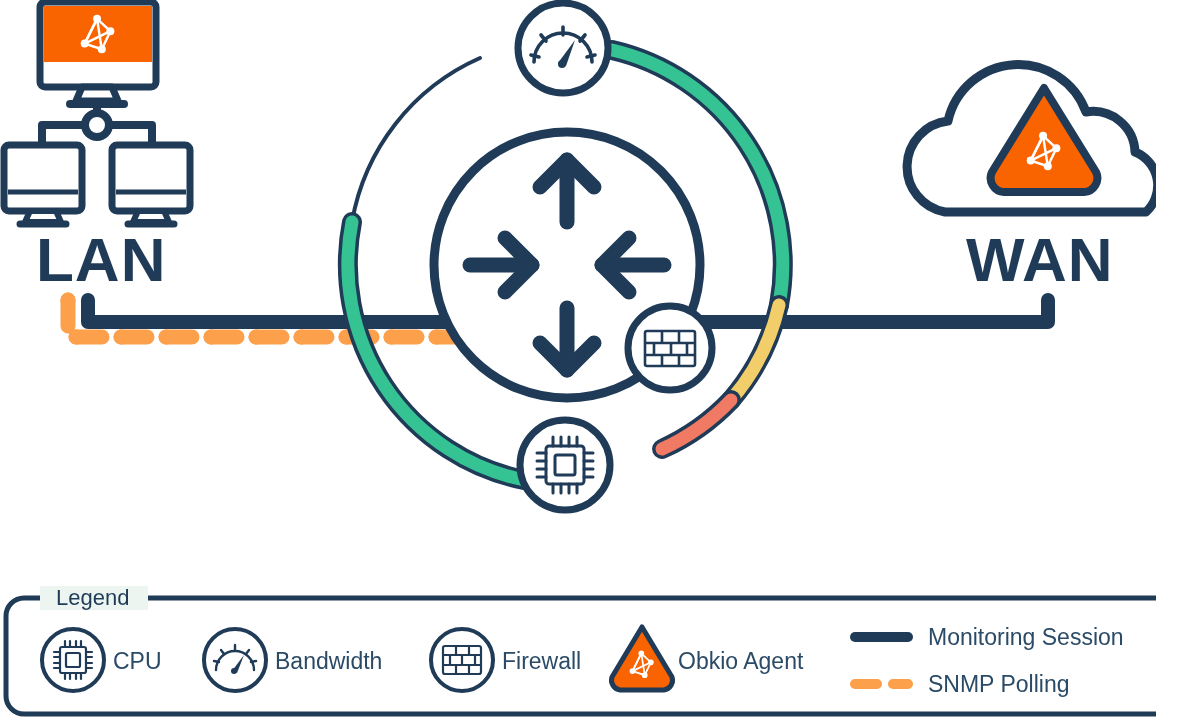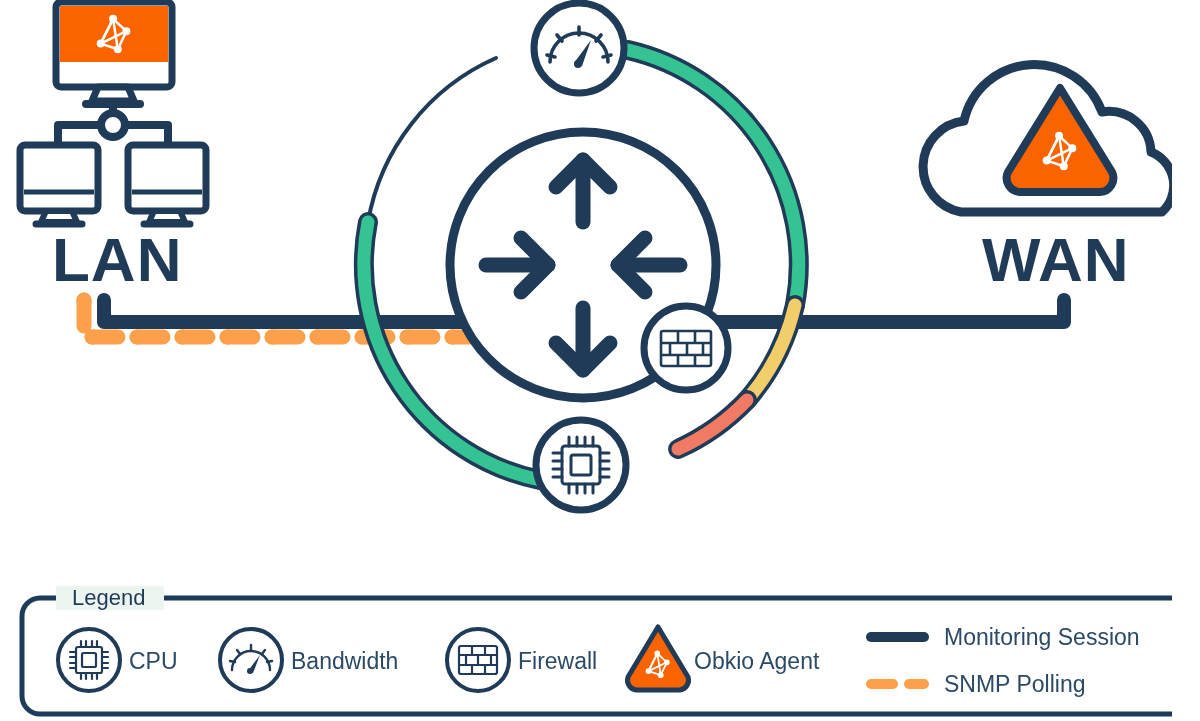--- a/index.html
+++ b/index.html
@@ -7,21 +7,20 @@
   body{
     font-family:"Liberation Sans","DejaVu Sans",sans-serif;
     -webkit-font-smoothing:antialiased;
   }
   #stage{
     position:relative;
     width:1156px;
     height:721px;
     overflow:hidden;
     background:#ffffff;
-    margin-left:16px;
   }
   #stage svg.layer{
     position:absolute;
     left:0; top:0;
     width:1200px;
     height:721px;
   }
   .txt-lan, .txt-wan{
     font-family:"Liberation Sans","DejaVu Sans",sans-serif;
     font-weight:bold;

